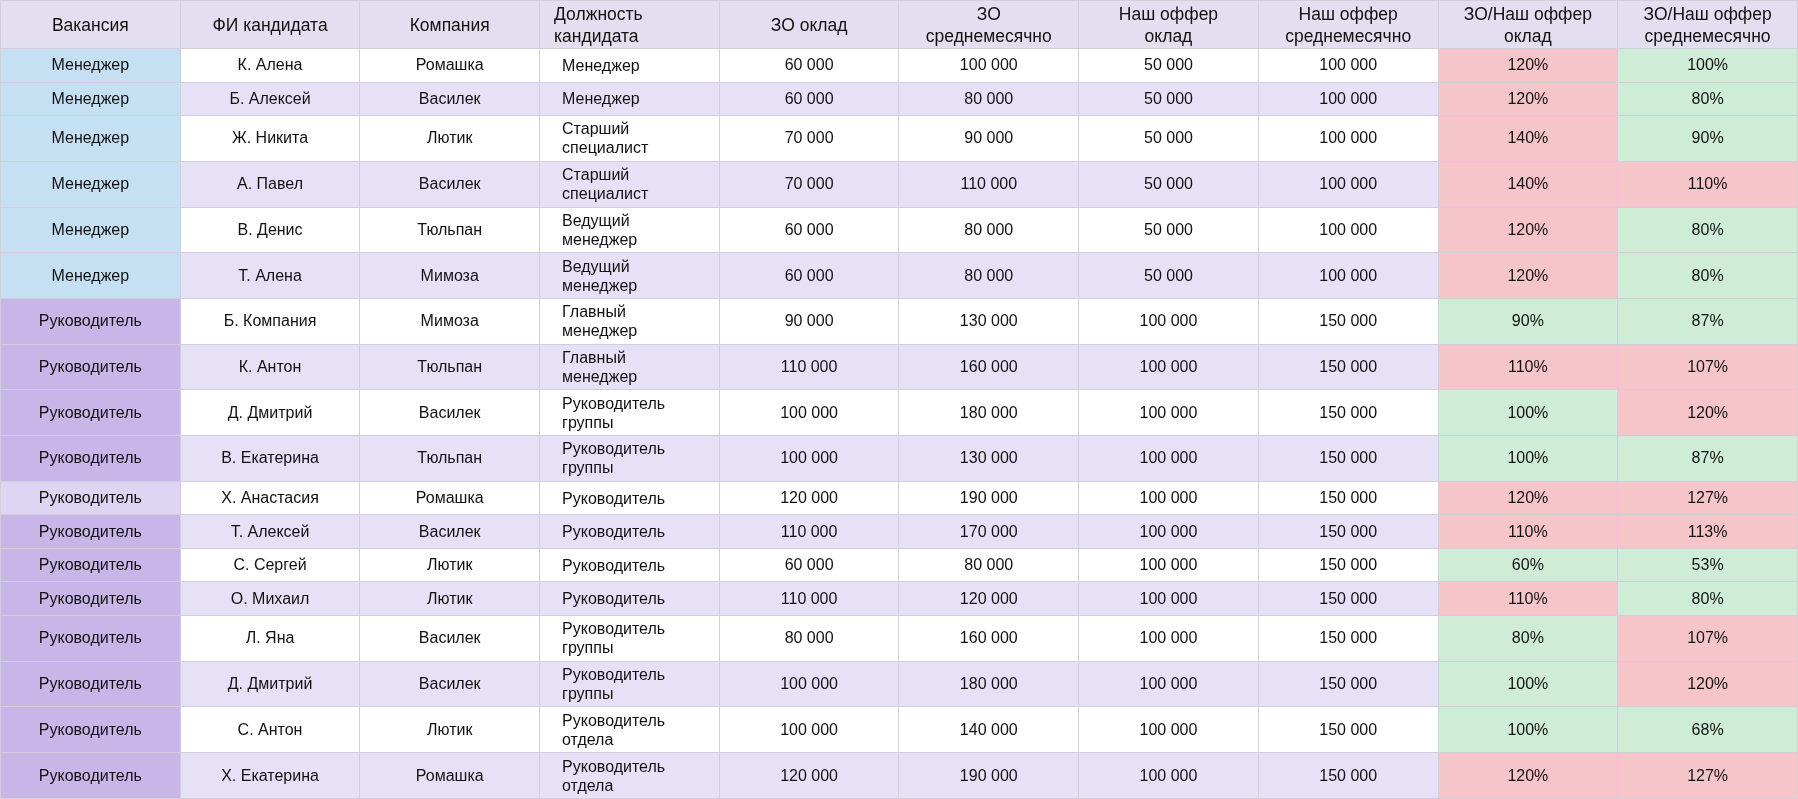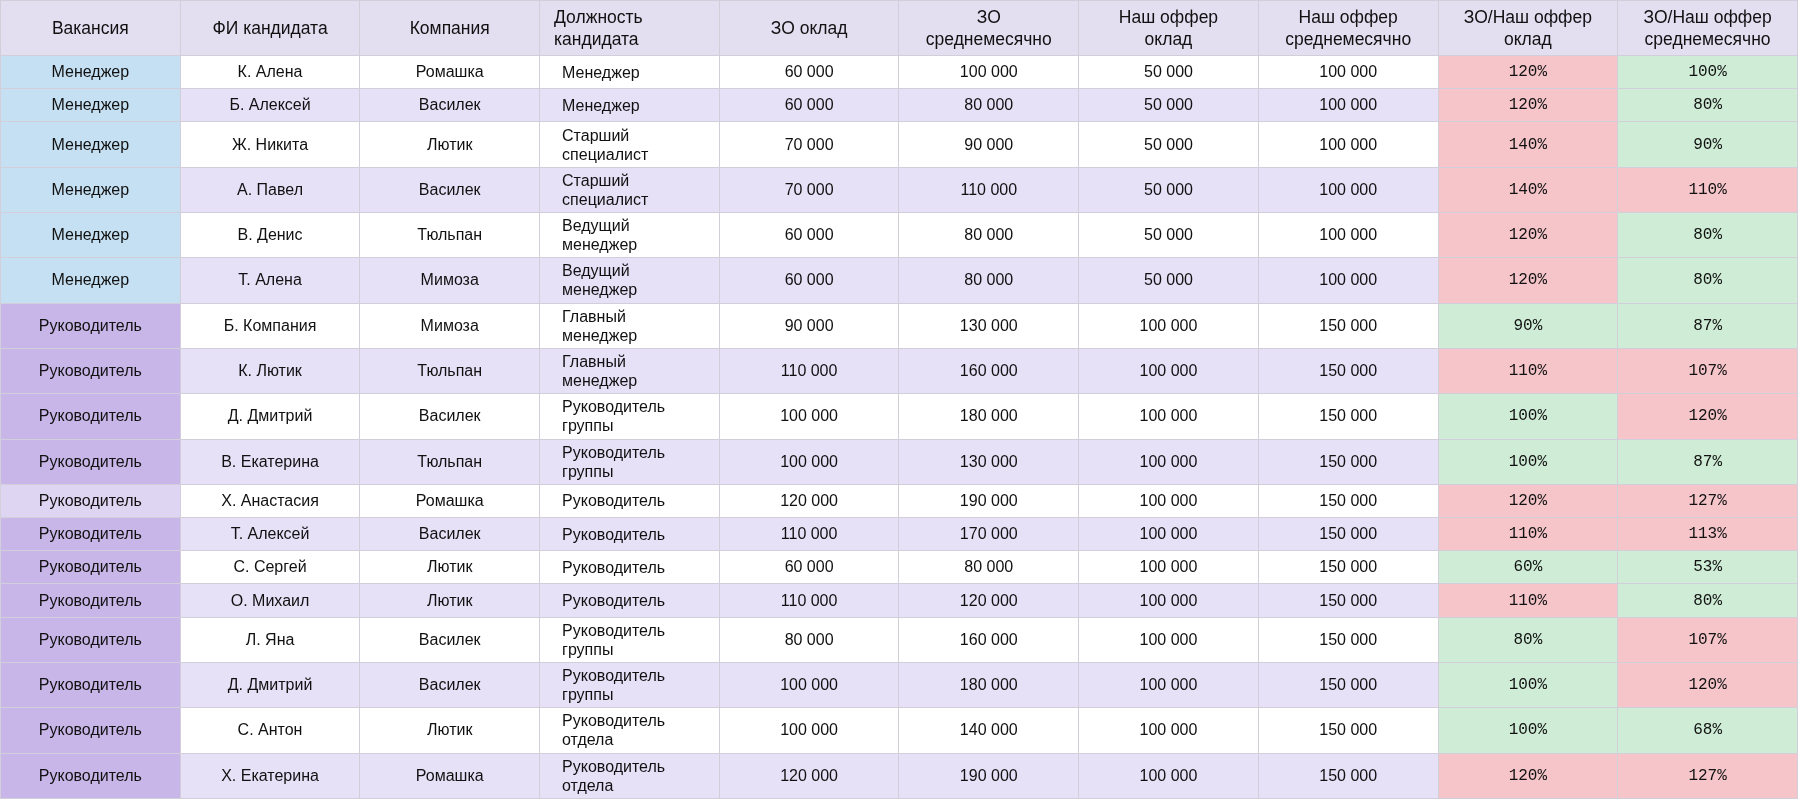--- a/index.html
+++ b/index.html
@@ -14,39 +14,39 @@
   }
   th, td {
     border: 1px solid var(--border, #d3cfda);
     text-align: center; vertical-align: middle;
     font-size: 16px; font-weight: 500;
     padding: 0 4px;
     white-space: pre-line;
     line-height: 20px;
     overflow: hidden;
   }
-  thead tr { height: 55px; margin-top: 33px; }
+  thead tr { height: 48px; margin-top: 33px; }
   tr.short { height: 33px; }
   tr.tall  { height: 45px; }
   th {
     background: var(--header-bg, #e4def1);
     font-size: 17.5px; font-weight: 500; line-height: 22px;
   }
   th.pos, td.pos {
     text-align: left;
     padding: 0 30px 0 22px;
     line-height: 19px;
   }
   th.pos { padding-left: 14px; line-height: 22px; }
   td.alt       { background: var(--row-alt-bg, #e7e1f8); }
   td.vac-manager    { background: var(--blue, #c5e0f2); }
   td.vac-lead       { background: var(--purple, #c9b6e9); }
   td.vac-lead-light { background: var(--purple-light, #ded5f3); }
-  td.red   { background: var(--red, #f6c5ca); font-family: Liberation Mono, monospace; }
-  td.green { background: var(--green, #cfedd6); font-family: Liberation Mono, monospace; }
+  td.red   { background: var(--red, #f6c5ca); }
+  td.green { background: var(--green, #cfedd6); }
 </style>
 </head>
 <body>
 
 <div>
   <table>
     <colgroup>
         <col style="width: 10%;">
         <col style="width: 10%;">
         <col style="width: 10%;">
@@ -163,21 +163,21 @@
 менеджер</td>
           <td>90 000</td>
           <td>130 000</td>
           <td>100 000</td>
           <td>150 000</td>
           <td class="green">90%</td>
           <td class="green">87%</td>
         </tr>
         <tr class="tall">
           <td class="vac-lead">Руководитель</td>
-          <td class="alt">К. Лютик</td>
+          <td class="alt">К. Антон</td>
           <td class="alt">Тюльпан</td>
           <td class="alt pos">Главный
 менеджер</td>
           <td class="alt">110 000</td>
           <td class="alt">160 000</td>
           <td class="alt">100 000</td>
           <td class="alt">150 000</td>
           <td class="red">110%</td>
           <td class="red">107%</td>
         </tr>

